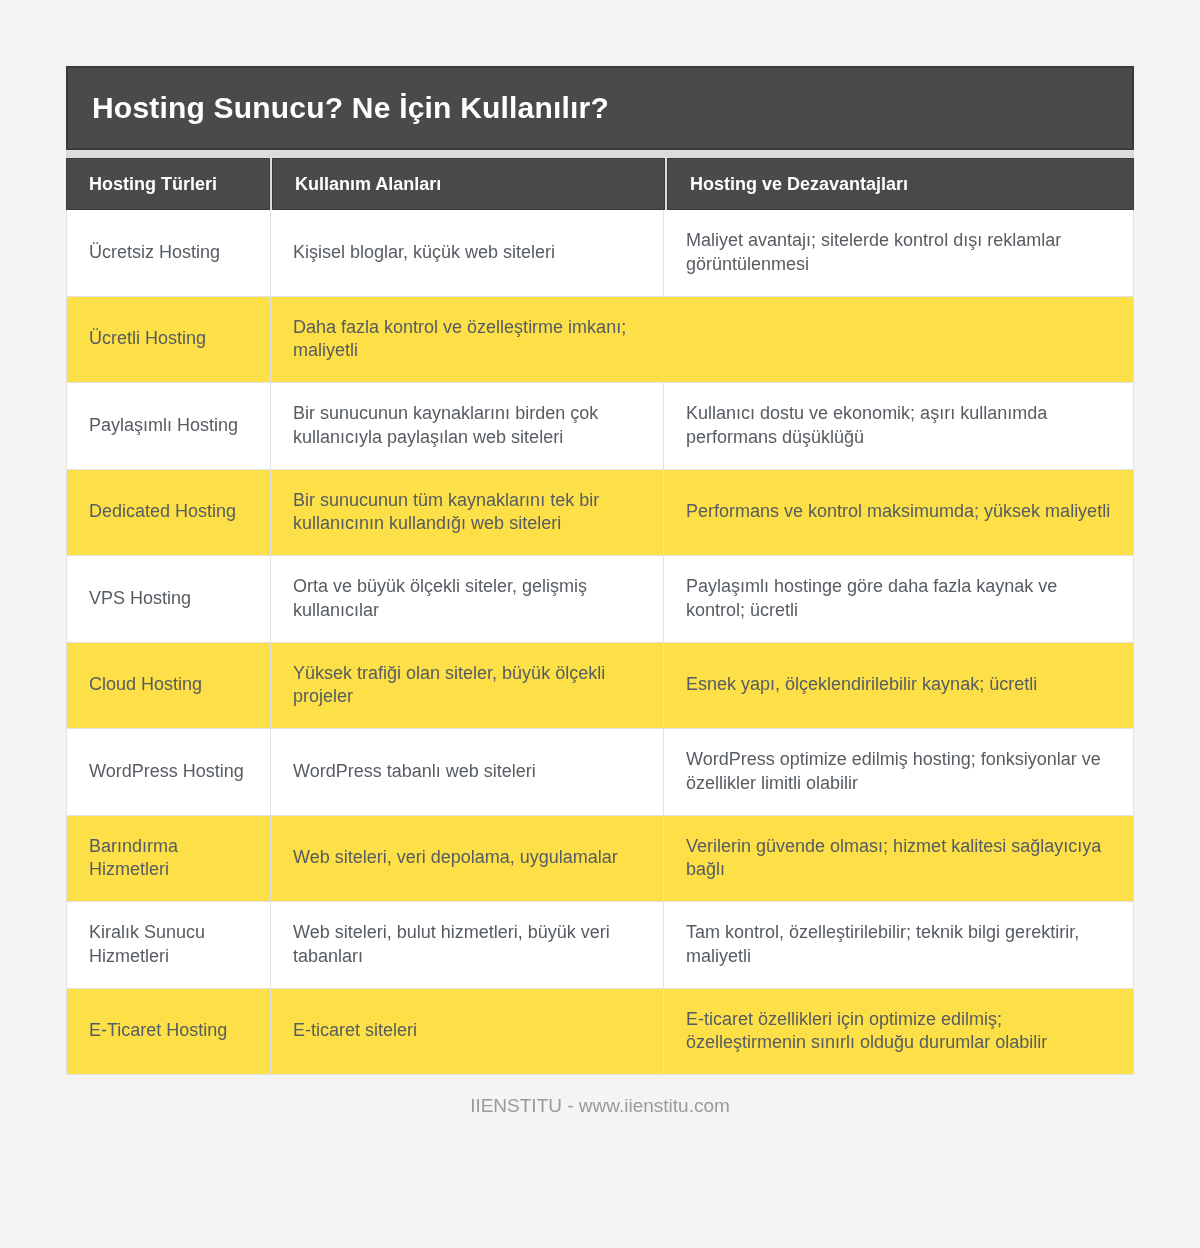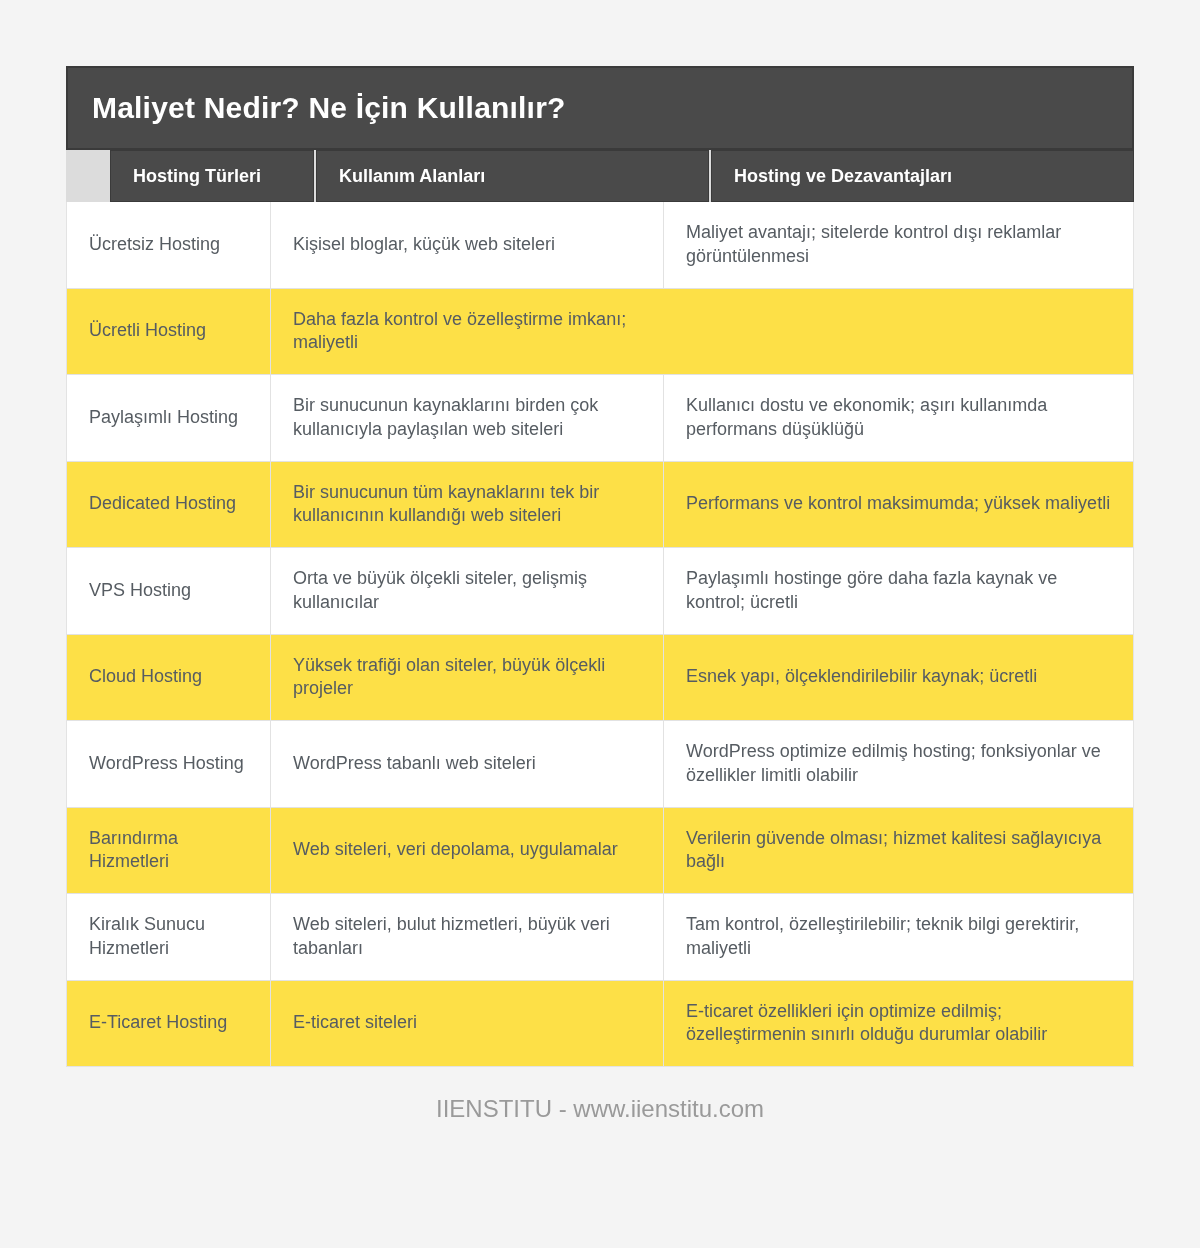--- a/index.html
+++ b/index.html
@@ -20,25 +20,24 @@
     border: 2px solid #3a3a3a;
     color: #ffffff;
     display: flex;
     align-items: center;
     padding: 0 24px;
     font-size: 30px;
     font-weight: bold;
     letter-spacing: 0.2px;
   }
   .header-row {
-    margin-top: 0;
+    margin-top: 8px;
     display: grid;
     grid-template-columns: 204px 393px 1fr;
     column-gap: 2px;
-    padding-left: 44px;
   }
   .header-cell {
     background: #4a4a4a;
     border: 1px solid #3a3a3a;
     color: #ffffff;
     font-size: 18px;
     font-weight: bold;
     display: flex;
     align-items: center;
     padding: 0 22px;
@@ -59,31 +58,31 @@
   .cell {
     padding: 19px 22px;
     font-size: 18px;
     line-height: 1.32;
     color: #565c62;
     display: flex;
     align-items: center;
   }
   .cell + .cell { border-left: 1px solid #e2e2e2; }
   .footer {
-    margin-top: 28px;
+    margin-top: 20px;
     text-align: center;
-    font-size: 24px;
+    font-size: 19px;
     color: #9a9a9a;
   }
 </style>
 </head>
 <body>
 
 <div class="card">
-  <div class="title-bar">Maliyet Nedir? Ne İçin Kullanılır?</div>
+  <div class="title-bar">Hosting Sunucu? Ne İçin Kullanılır?</div>
 
   <div class="header-row">
     <div class="header-cell">Hosting Türleri</div>
     <div class="header-cell">Kullanım Alanları</div>
     <div class="header-cell">Hosting ve Dezavantajları</div>
   </div>
 
   <div class="body">
   <div class="body-row">
     <div class="cell">Ücretsiz Hosting</div>

